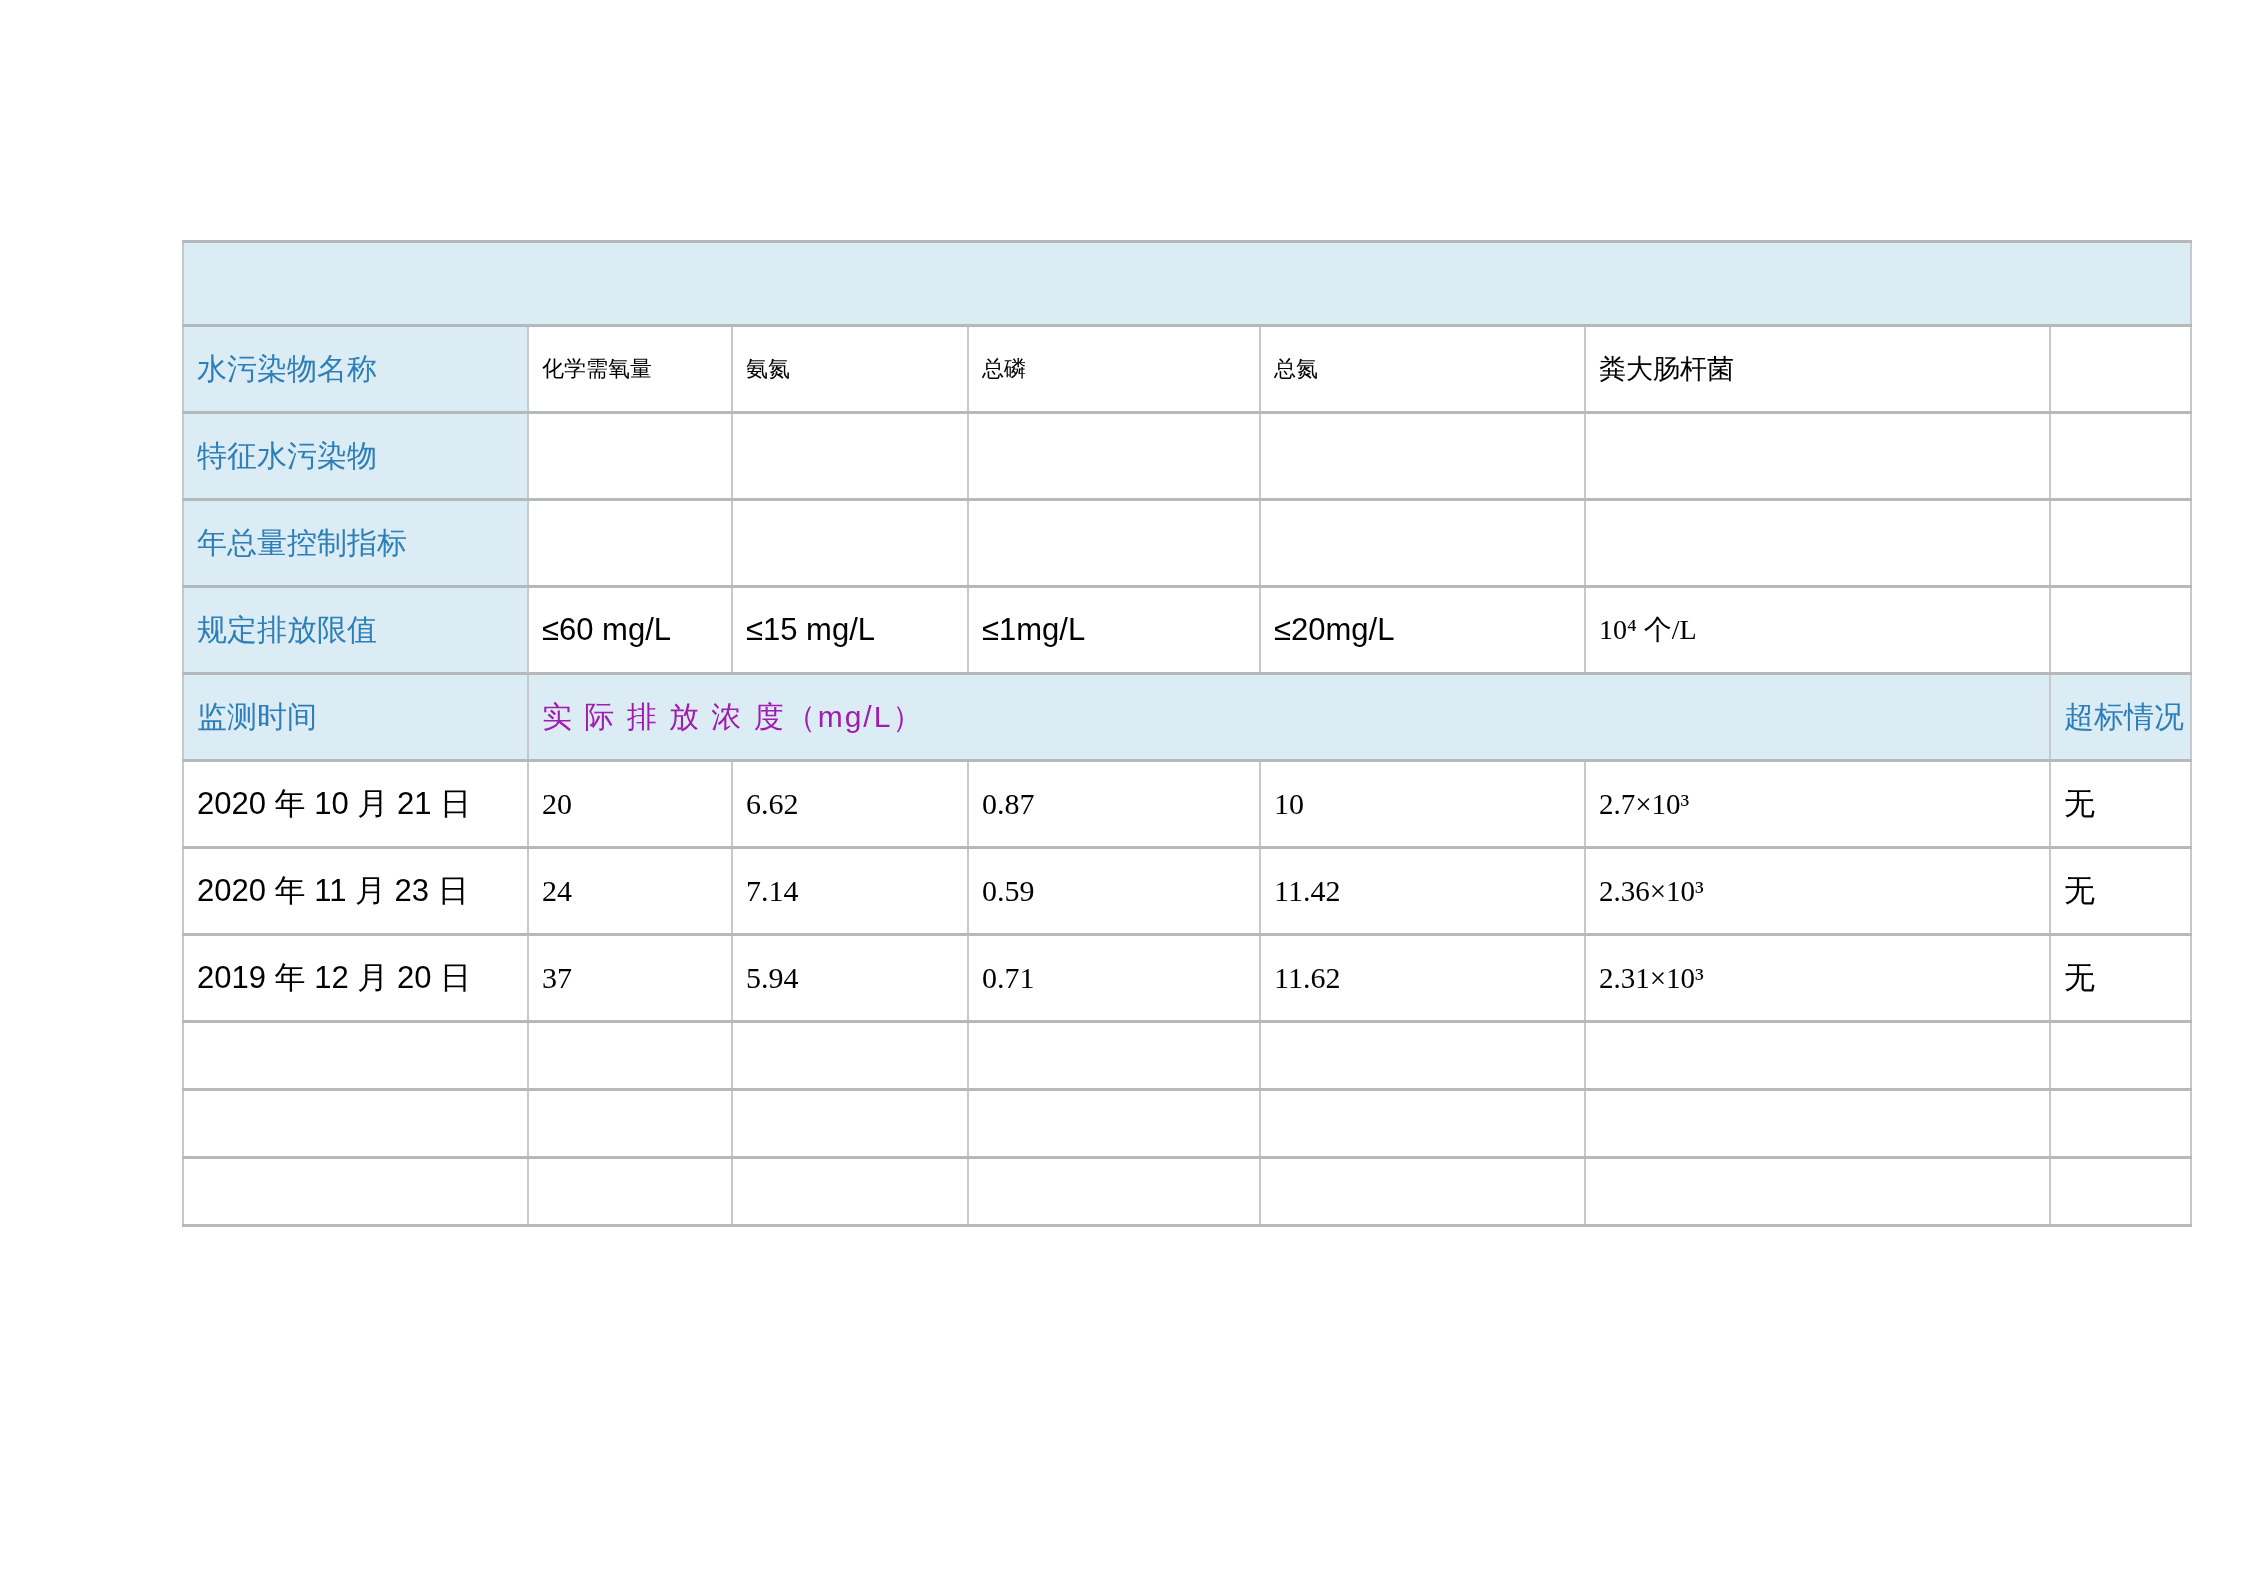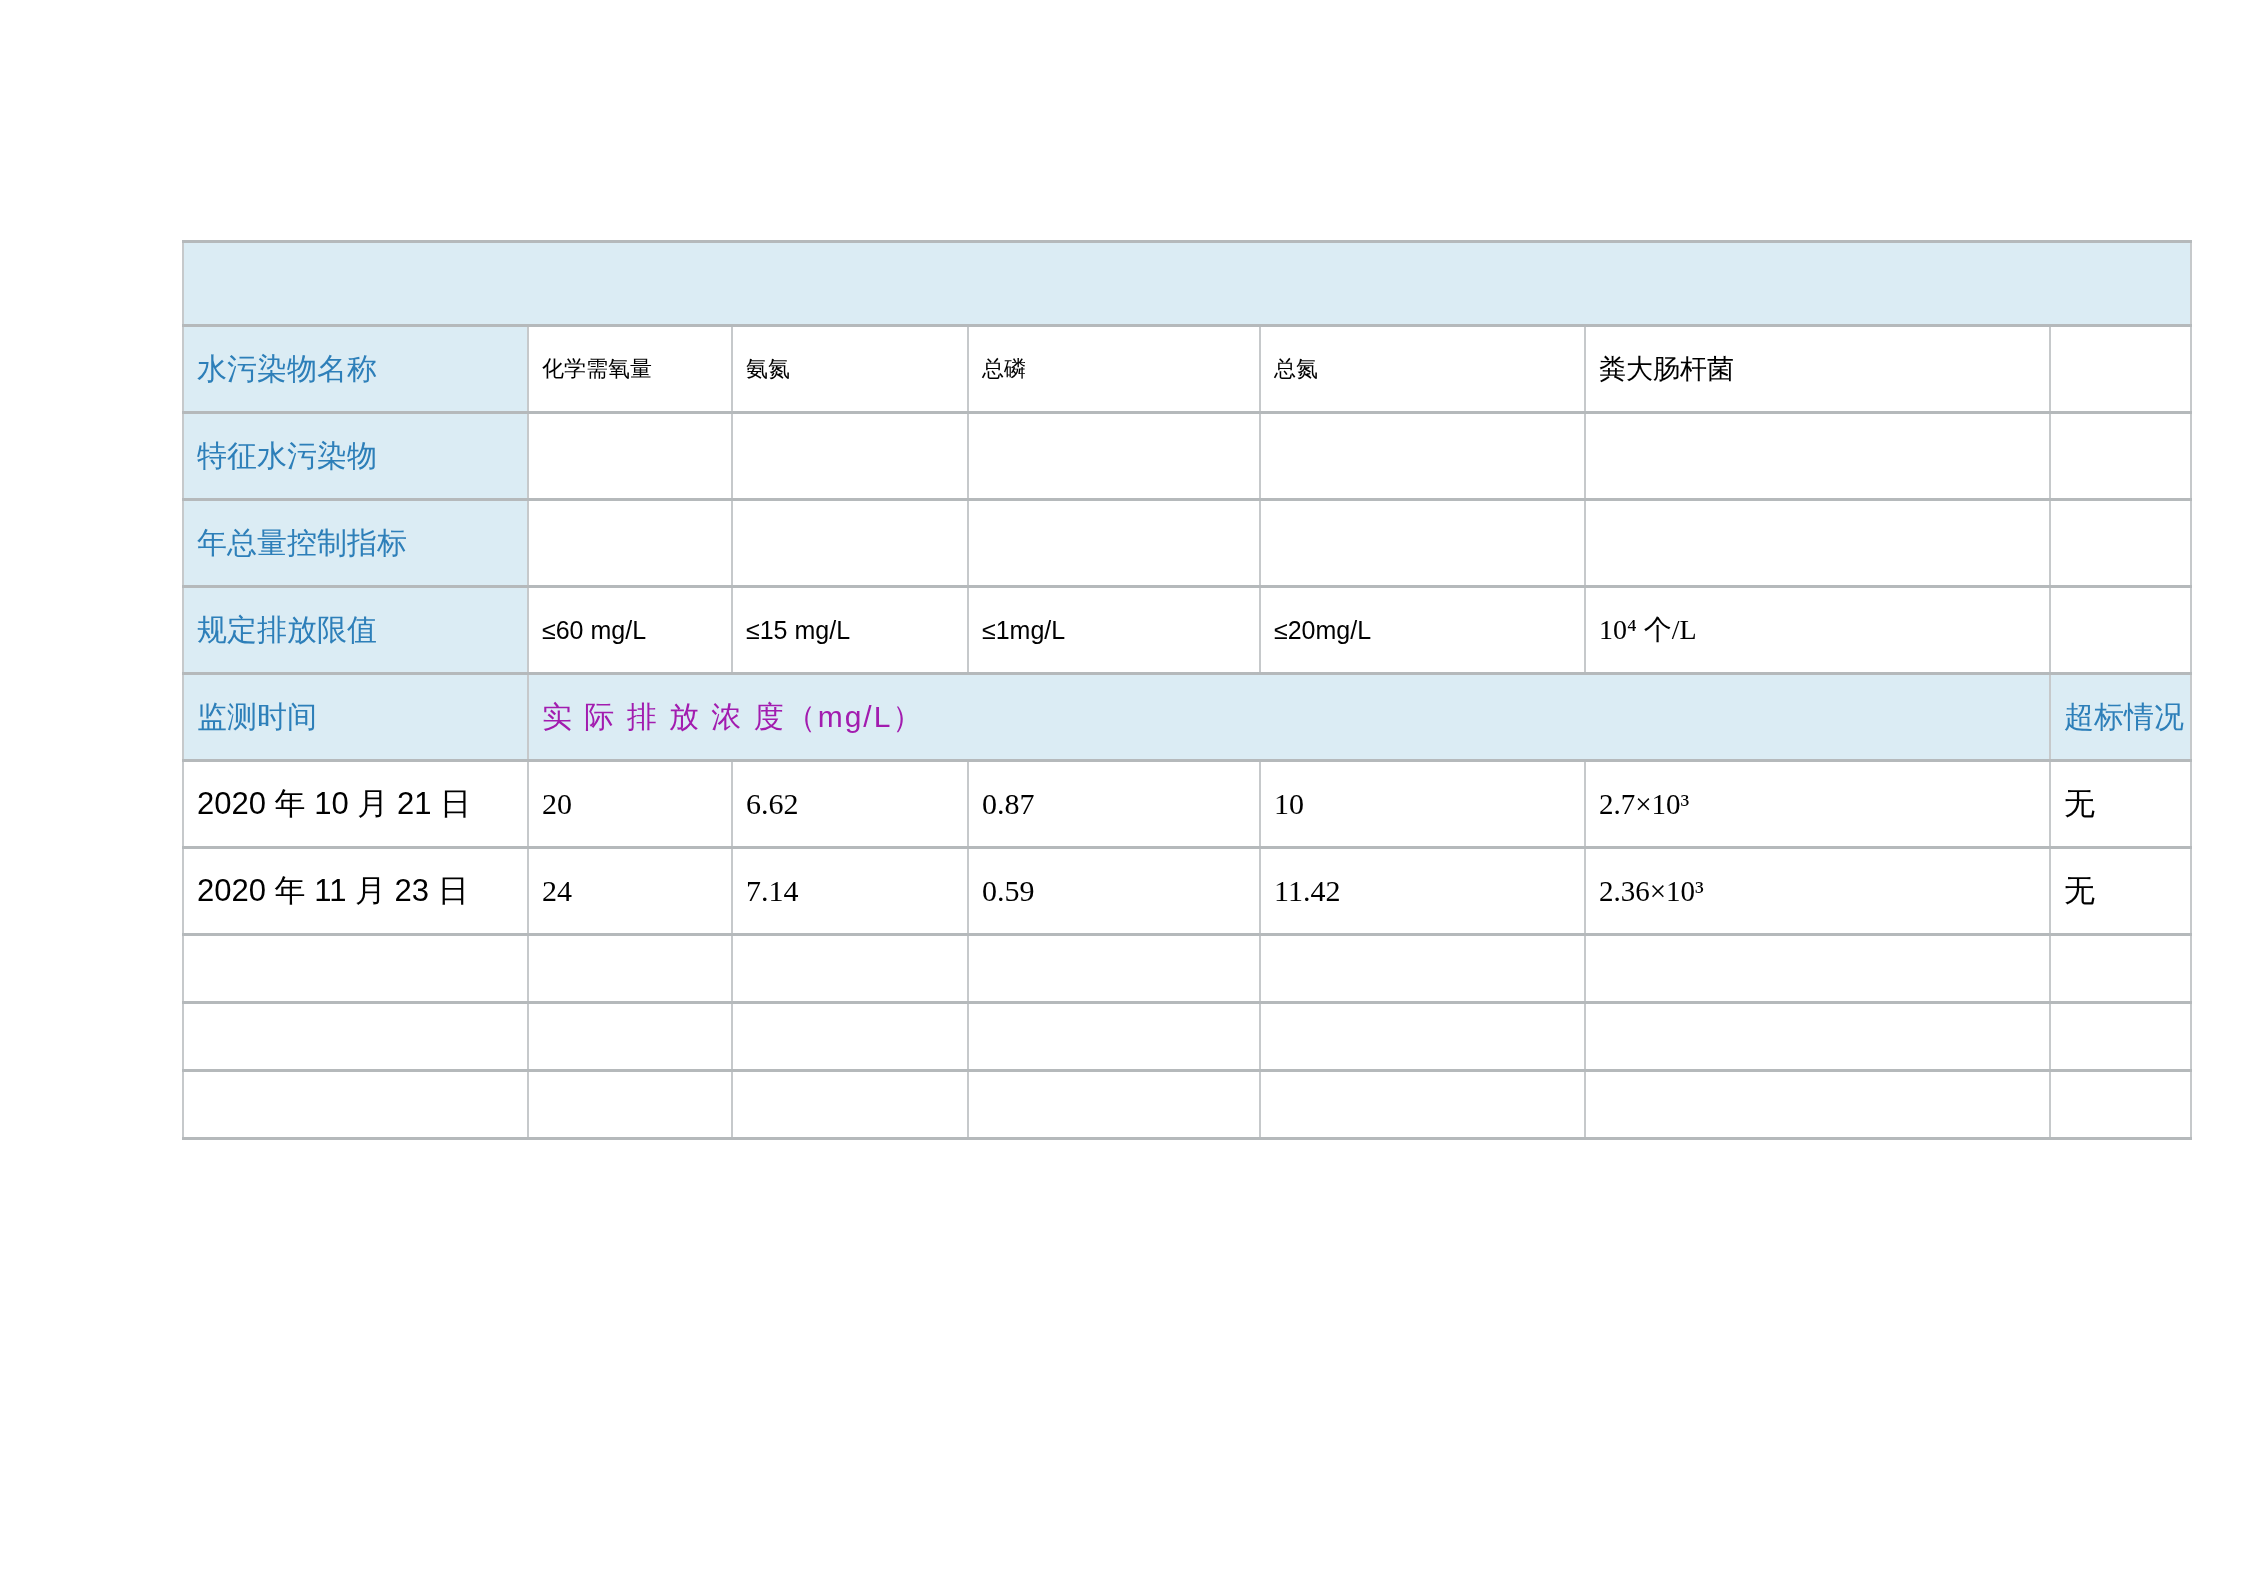--- a/index.html
+++ b/index.html
@@ -39,21 +39,21 @@
   .bg-blue { background: #dbecf4 !important; }
 
   .lbl {
     color: #2d7fb9;
     font-size: 30px;
   }
   .hdr {
     font-size: 22px;
   }
   .limit {
-    font-size: 25px;
+    font-size: 31px;
   }
   .serif {
     font-family: "Liberation Serif", "DejaVu Serif", serif;
   }
   .coliform-hdr {
     font-size: 27px;
     vertical-align: bottom;
     padding-bottom: 16px;
   }
   .coliform-limit {
@@ -169,20 +169,29 @@
   <tr class="row-main">
     <td class="date-cell">2020 年 11 月 23 日</td>
     <td class="serif num-cell">24</td>
     <td class="serif num-cell">7.14</td>
     <td class="serif num-cell">0.59</td>
     <td class="serif num-cell">11.42</td>
     <td class="serif sci-cell">2.36×10³</td>
     <td class="exceed-cell">无</td>
   </tr>
 
+  <tr class="row-main">
+    <td class="date-cell">2019 年 12 月 20 日</td>
+    <td class="serif num-cell">37</td>
+    <td class="serif num-cell">5.94</td>
+    <td class="serif num-cell">0.71</td>
+    <td class="serif num-cell">11.62</td>
+    <td class="serif sci-cell">2.31×10³</td>
+    <td class="exceed-cell">无</td>
+  </tr>
 
   <tr class="row-empty">
     <td></td>
     <td></td>
     <td></td>
     <td></td>
     <td></td>
     <td></td>
     <td></td>
   </tr>

